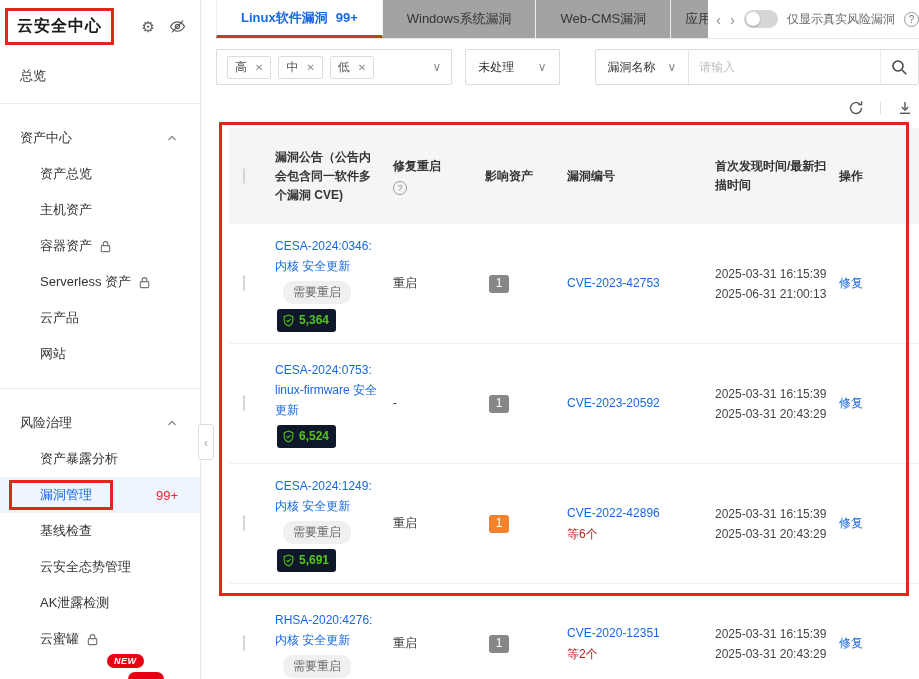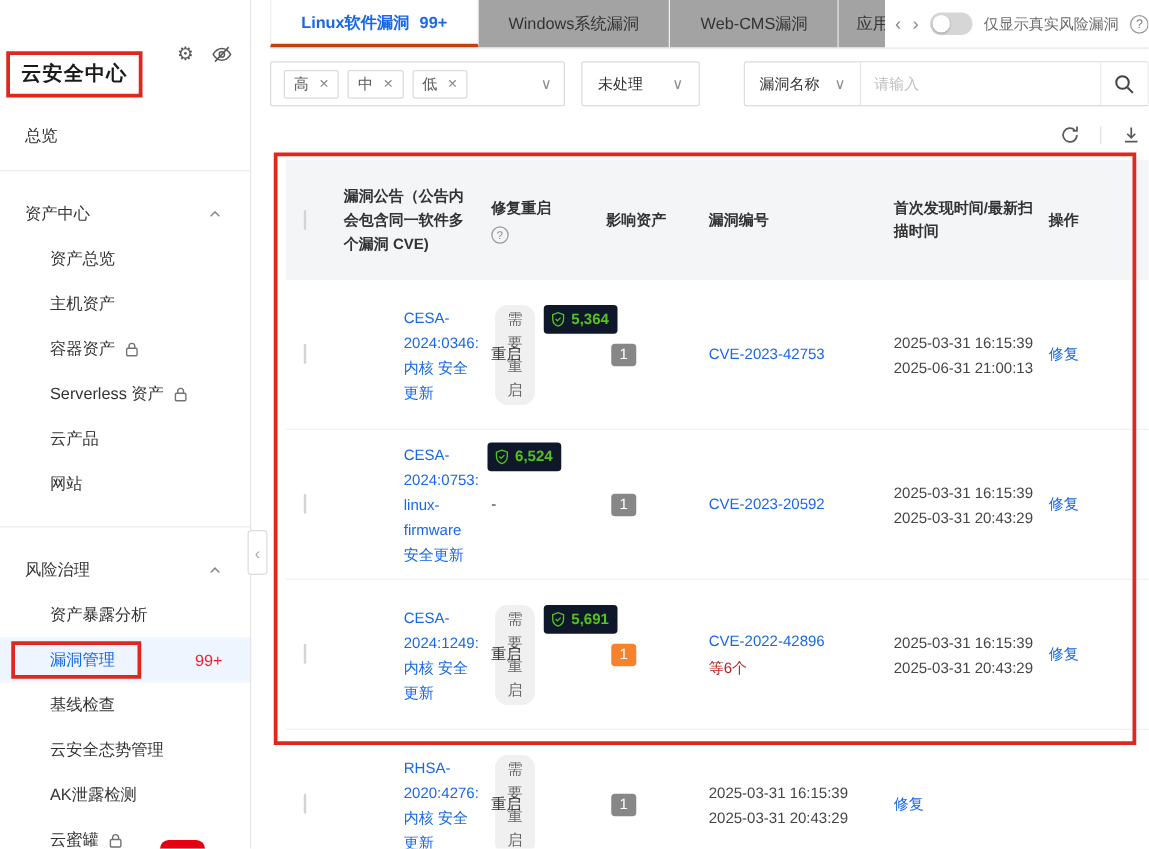--- a/index.html
+++ b/index.html
@@ -2,21 +2,21 @@
 <html><head>
 <meta charset="utf-8">
 <style>
   * { margin:0; padding:0; box-sizing:border-box; }
   body { font-family:"Liberation Sans","DejaVu Sans",sans-serif; background:#fff; }
   .app { position:relative; width:919px; height:679px; overflow:hidden; display:flex; background:#fff; color:#333; font-size:12px; }
 
   
   .sidebar { width:201px; flex-shrink:0; border-right:1px solid #e7e7e7; position:relative; background:#fff; }
   .side-head { display:flex; align-items:center; padding:8px 14px 0 5px; }
-  .title-box { border:3px solid #e0271c; padding:5px 9px;margin-top:33px; }
+  .title-box { border:3px solid #e0271c; padding:5px 9px; }
   .side-title { font-size:16px; font-weight:bold; color:#1a1a1a; letter-spacing:1px; }
   .side-head-icons { margin-left:auto; display:flex; align-items:center; gap:14px; color:#595959; }
   .gear { font-size:15px; line-height:1; cursor:pointer; }
   .overview-item { margin-top:20px; padding-left:20px; height:22px; display:flex; align-items:center; font-size:13px; color:#333; cursor:pointer; }
   .side-divider { height:1px; background:#ececec; margin-top:16px; }
   .section-head { margin-top:16px; height:36px; display:flex; align-items:center; padding:0 22px 0 20px; font-size:13px; color:#333; cursor:pointer; }
   .section-head .chev { margin-left:auto; }
   .side-item { position:relative; height:36px; display:flex; align-items:center; padding-left:40px; font-size:13px; color:#333; cursor:pointer; }
   .side-item.active { background:#eef5ff; color:#1768e4; }
   .side-item .lock { margin-left:7px; }
@@ -59,21 +59,21 @@
   .tool-divider { width:1px; height:14px; background:#e0e0e0; }
 
   
   .vuln-table { margin:6px 0 0 13px; width:calc(100% - 13px); }
   .t-row { display:grid; grid-template-columns:40px 118px 92px 82px 148px 124px 1fr; align-items:center; }
   .t-head { background:#f4f5f7; min-height:96px; font-weight:bold; color:#333; }
   .t-body-row { min-height:120px; border-bottom:1px solid #eef0f3; }
   .t-cell { padding:8px 6px; line-height:19px; }
   .cb { width:14px; height:14px; border:1px solid #d4d4d4; border-radius:2px; background:#fff; margin-left:8px; cursor:pointer; }
   .qmark { width:14px; height:14px; border:1px solid #9a9a9a; border-radius:50%; font-size:9px; font-weight:normal; color:#888; display:flex; align-items:center; justify-content:center; margin-top:5px; }
-  .ann-cell { display:flex; flex-direction:row; align-items:flex-start; gap:5px;margin-left:48px; }
+  .ann-cell { display:flex; flex-direction:column; align-items:flex-start; gap:5px; }
   .ann-link { color:#1768e4; cursor:pointer; line-height:20px; }
   .reboot-tag { background:#f0f0f0; color:#666; border-radius:10px; padding:2px 10px; margin-left:8px; }
   .shield-badge { display:flex; align-items:center; gap:4px; background:#0f172a; border-radius:3px; padding:2px 7px 2px 5px; color:#52c41a; margin-left:2px;font-weight:bold; }
   .asset-badge { display:inline-flex; align-items:center; justify-content:center; min-width:20px; height:18px; padding:0 5px; border-radius:3px; color:#fff; font-size:12px; margin-left:4px; }
   .asset-badge.gray { background:#878787; }
   .asset-badge.orange { background:#f5822d; }
   .cve-cell { display:flex; flex-direction:column; gap:2px; }
   .cve-link { color:#1768e4; cursor:pointer; }
   .cve-extra { color:#b91c1c; }
   .time-cell div { line-height:20px; color:#444; }
@@ -373,20 +373,24 @@
       </div>
 
       <div class="t-row t-body-row">
         <div class="t-cell"><span class="cb"></span></div>
         <div class="t-cell ann-cell">
           <span class="ann-link">RHSA-2020:4276: 内核 安全更新</span>
           <span class="reboot-tag">需要重启</span>
         </div>
         <div class="t-cell">重启</div>
         <div class="t-cell"><span class="asset-badge gray">1</span></div>
+        <div class="t-cell cve-cell">
+          <span class="cve-link">CVE-2020-12351</span>
+          <span class="cve-extra">等2个</span>
+        </div>
         <div class="t-cell time-cell">
           <div>2025-03-31 16:15:39</div>
           <div>2025-03-31 20:43:29</div>
         </div>
         <div class="t-cell"><span class="action-link">修复</span></div>
       </div>
 
     </div>
   </div>
 

